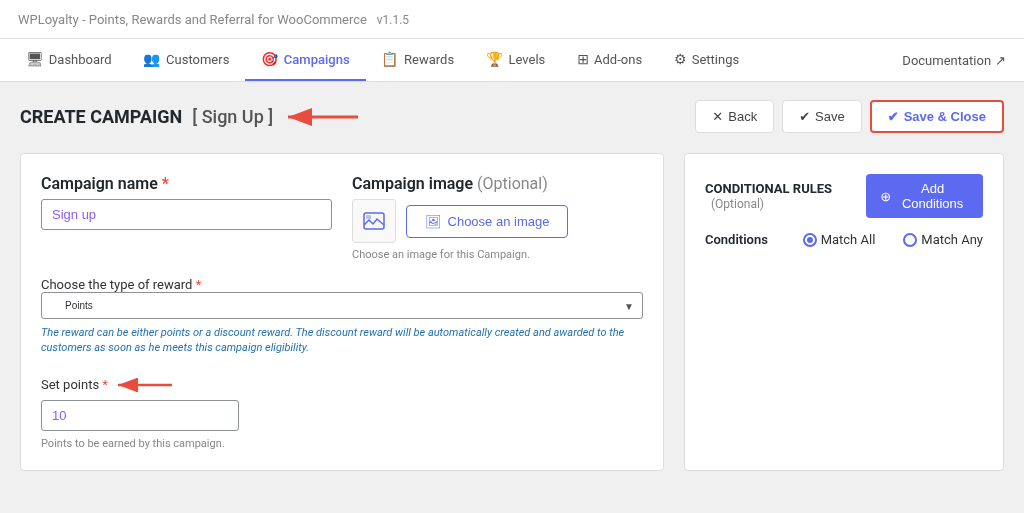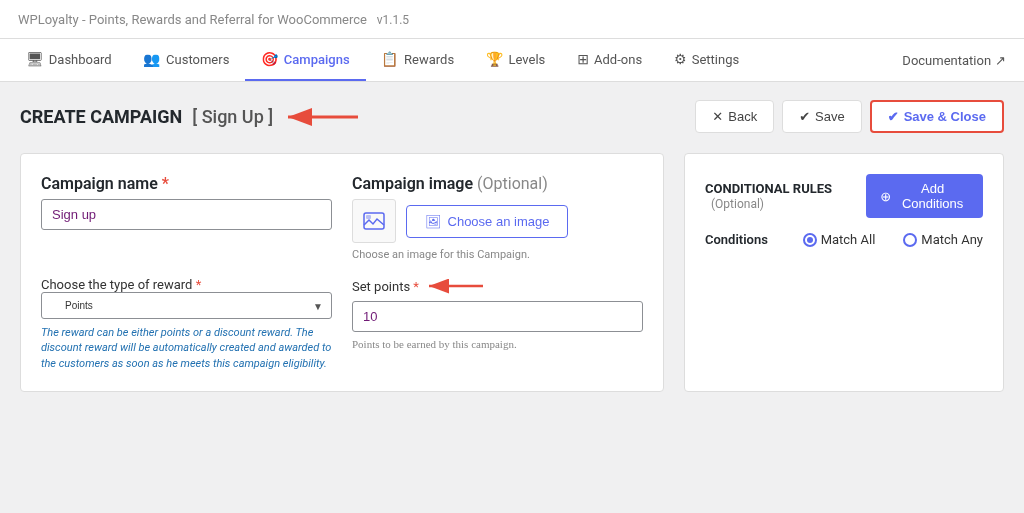--- a/index.html
+++ b/index.html
@@ -33,36 +33,36 @@
 
     
     .form-layout { display: flex; gap: 20px; }
     .form-left { flex: 1; background: #fff; border: 1px solid #ddd; border-radius: 4px; padding: 20px; }
     .form-right { width: 320px; background: #fff; border: 1px solid #ddd; border-radius: 4px; padding: 20px; }
 
     .form-row { display: flex; gap: 20px; margin-bottom: 16px; }
     .form-group { flex: 1; }
     .form-group label { display: block; font-size: 16px; font-weight: 600; color: #23282d; margin-bottom: 6px; }
 
-    .form-control { width: 100%; padding: 7px 10px; border: 1px solid #8c8f94; border-radius: 3px; font-size: 13px; color: #701a75; background: #fff; }
+    .form-control { width: 100%; padding: 7px 10px; border: 1px solid #8c8f94; border-radius: 3px; font-size: 13px; color: #8b5cf6; background: #fff; }
 
     textarea.form-control { resize: vertical; min-height: 80px; }
 
     
     .image-upload-area { display: flex; align-items: center; gap: 10px; }
     .image-thumb { width: 44px; height: 44px; border: 1px solid #ddd; border-radius: 3px; background: #f9f9f9; display: flex; align-items: center; justify-content: center; color: #5b6af0; font-size: 20px; }
     .btn-choose-image { display: flex; align-items: center; gap: 6px; padding: 8px 18px; background: #fff; border: 1px solid #5b6af0; border-radius: 4px; color: #5b6af0; cursor: pointer; font-size: 13px; font-weight: 500; }
     .upload-hint { font-size: 11px; color: #888; margin-top: 5px; }
 
     .select-wrapper { position: relative; }
     .select-wrapper select { width: 100%; padding: 7px 28px 7px 23px; border: 1px solid #8c8f94; border-radius: 3px; font-size: 10px; color: #333; background: #fff; appearance: none; cursor: pointer; }
     .select-wrapper::after { content: '▼'; position: absolute; right: 9px; top: 50%; transform: translateY(-50%); font-size: 10px; color: #555; pointer-events: none; }
 
     .reward-hint { font-size: 11px; color: #2271b1; line-height: 1.4; margin-top: 6px; font-style: italic; }
-    .points-hint { font-size: 11px; color: #888; margin-top: 6px; font-family: Liberation Serif, serif; }
+    .points-hint { font-size: 11px; color: #888; margin-top: 6px; }
 
     
     .conditional-header { display: flex; align-items: center; justify-content: space-between; margin-bottom: 14px; }
     .conditional-title { font-weight: 700; font-size: 13px; color: #23282d; }
     .conditional-optional { color: #888; font-size: 12px; margin-left: 6px; }
     .btn-add-conditions { display: flex; align-items: center; gap: 5px; padding: 7px 14px; background: #5b6af0; color: #fff; border: none; border-radius: 4px; font-size: 13px; cursor: pointer; font-weight: 500; }
 
     .conditions-row { display: flex; align-items: center; justify-content: space-between; margin-top: 6px; }
     .conditions-label { font-weight: 600; font-size: 13px; color: #23282d; }
     .match-options { display: flex; align-items: center; gap: 28px; }
@@ -179,21 +179,21 @@
               <button class="btn-choose-image">
                 <span>🖼</span>
                 <span>Choose an image</span>
               </button>
             </div>
             <div class="upload-hint">Choose an image for this Campaign.</div>
           </div>
         </div>
 
 
-        <div style="display:flex; gap:20px; align-items:flex-start;">
+        <div style="display:flex; gap:20px; align-items:flex-start;flex-direction:column;">
           <div style="flex:1;">
             <label>
               <span>Choose the type of reward</span>
               <span style="color:#e74c3c;"> *</span>
             </label>
             <div class="select-wrapper">
               <select class="form-control" style="padding-right:28px;">
                 <option>Points</option>
                 <option>Discount</option>
               </select>

